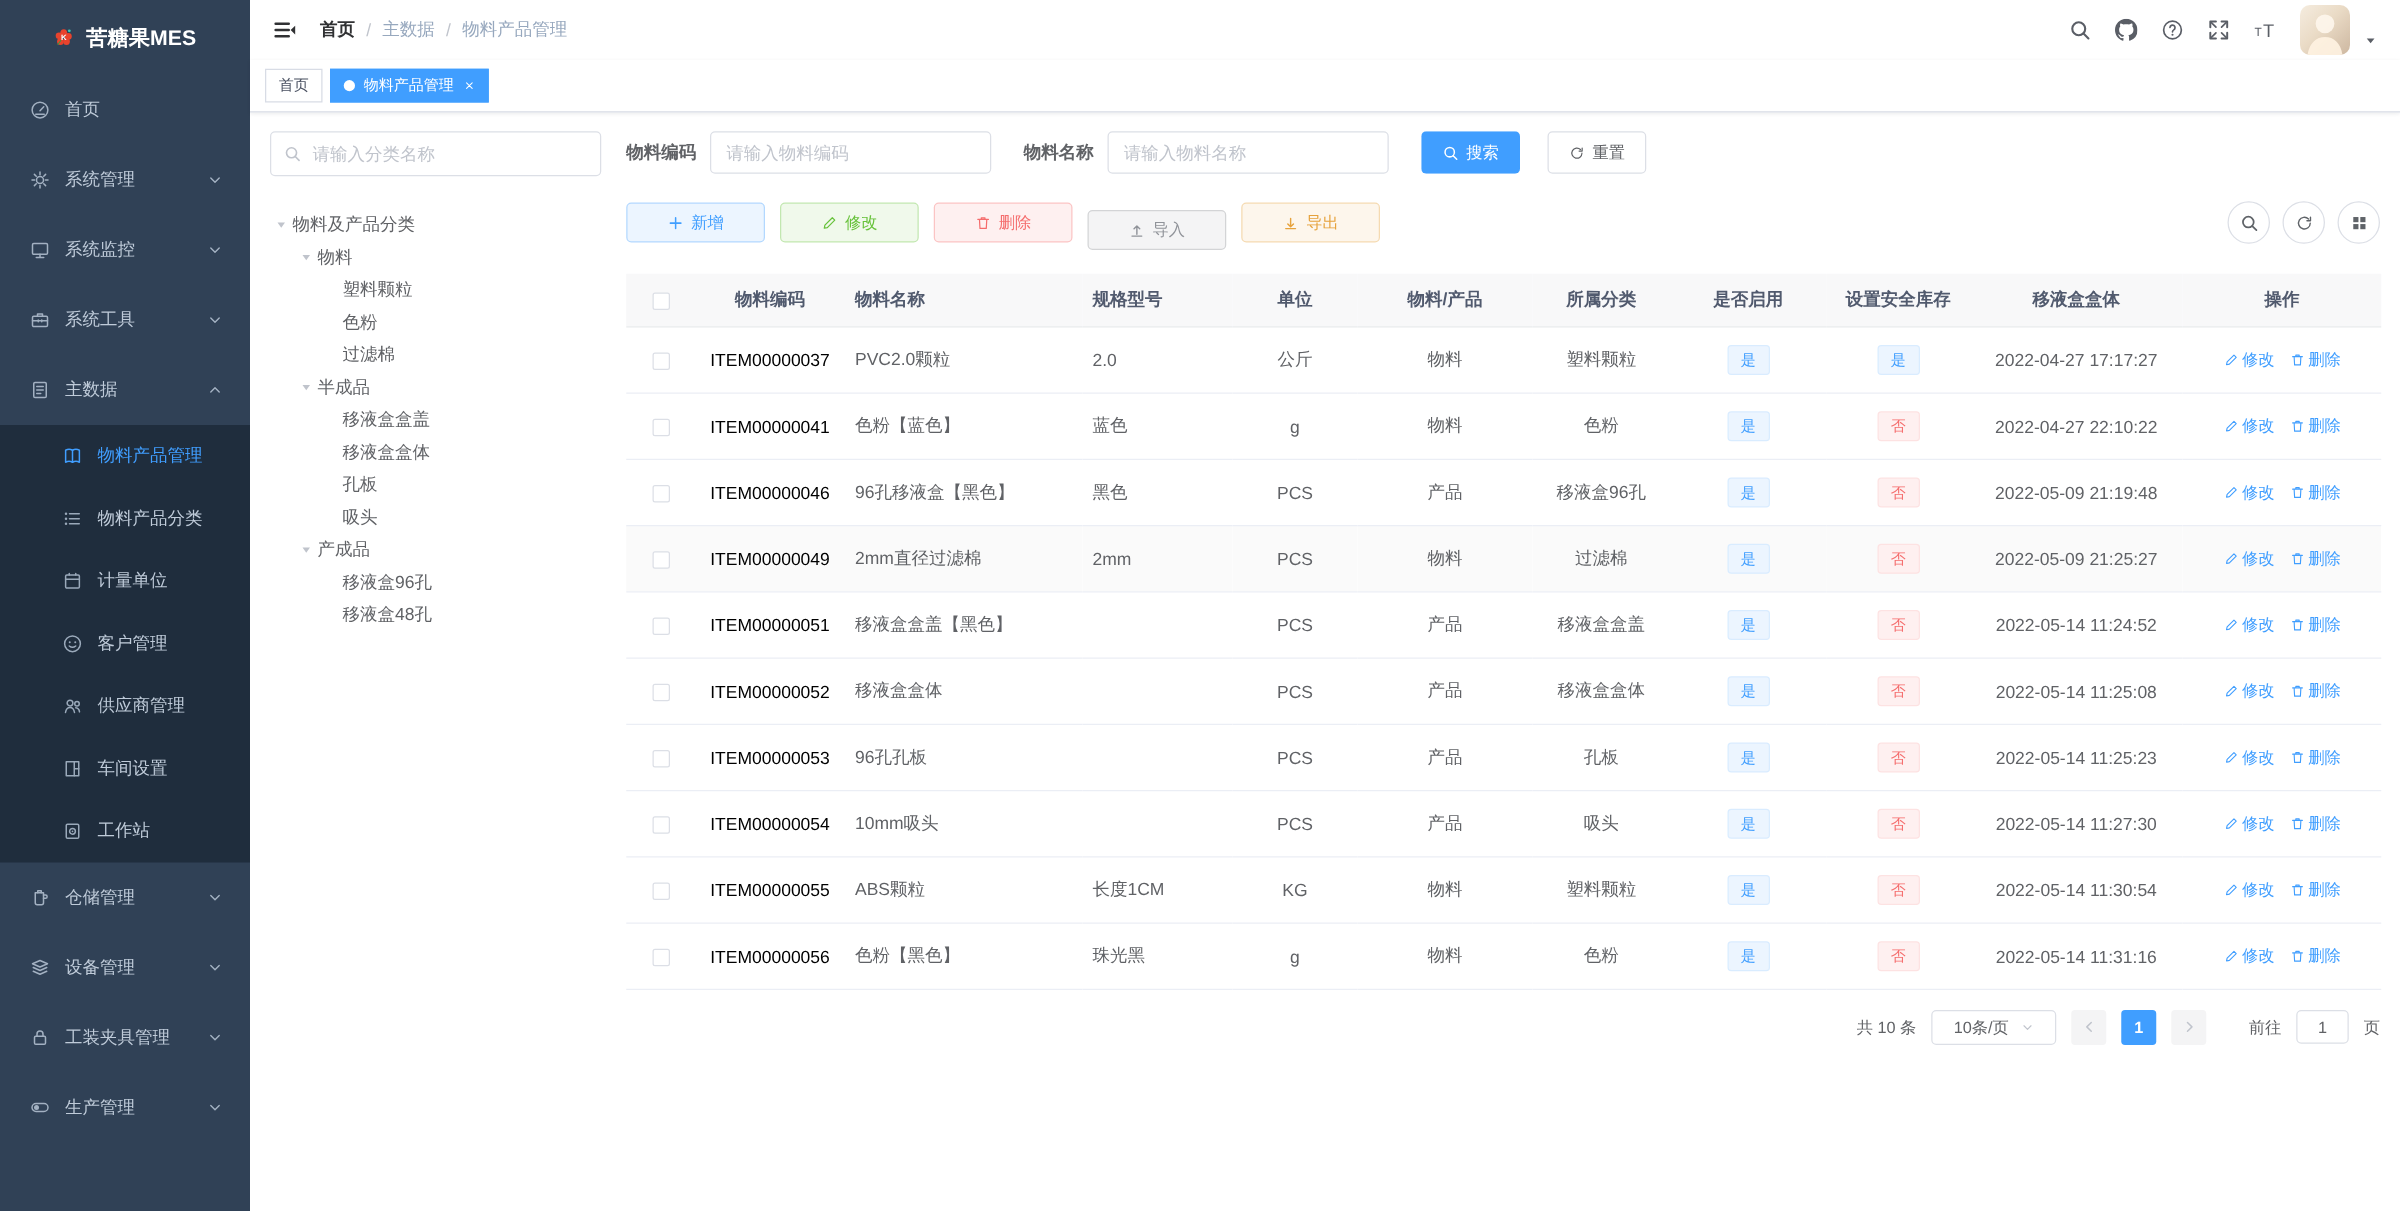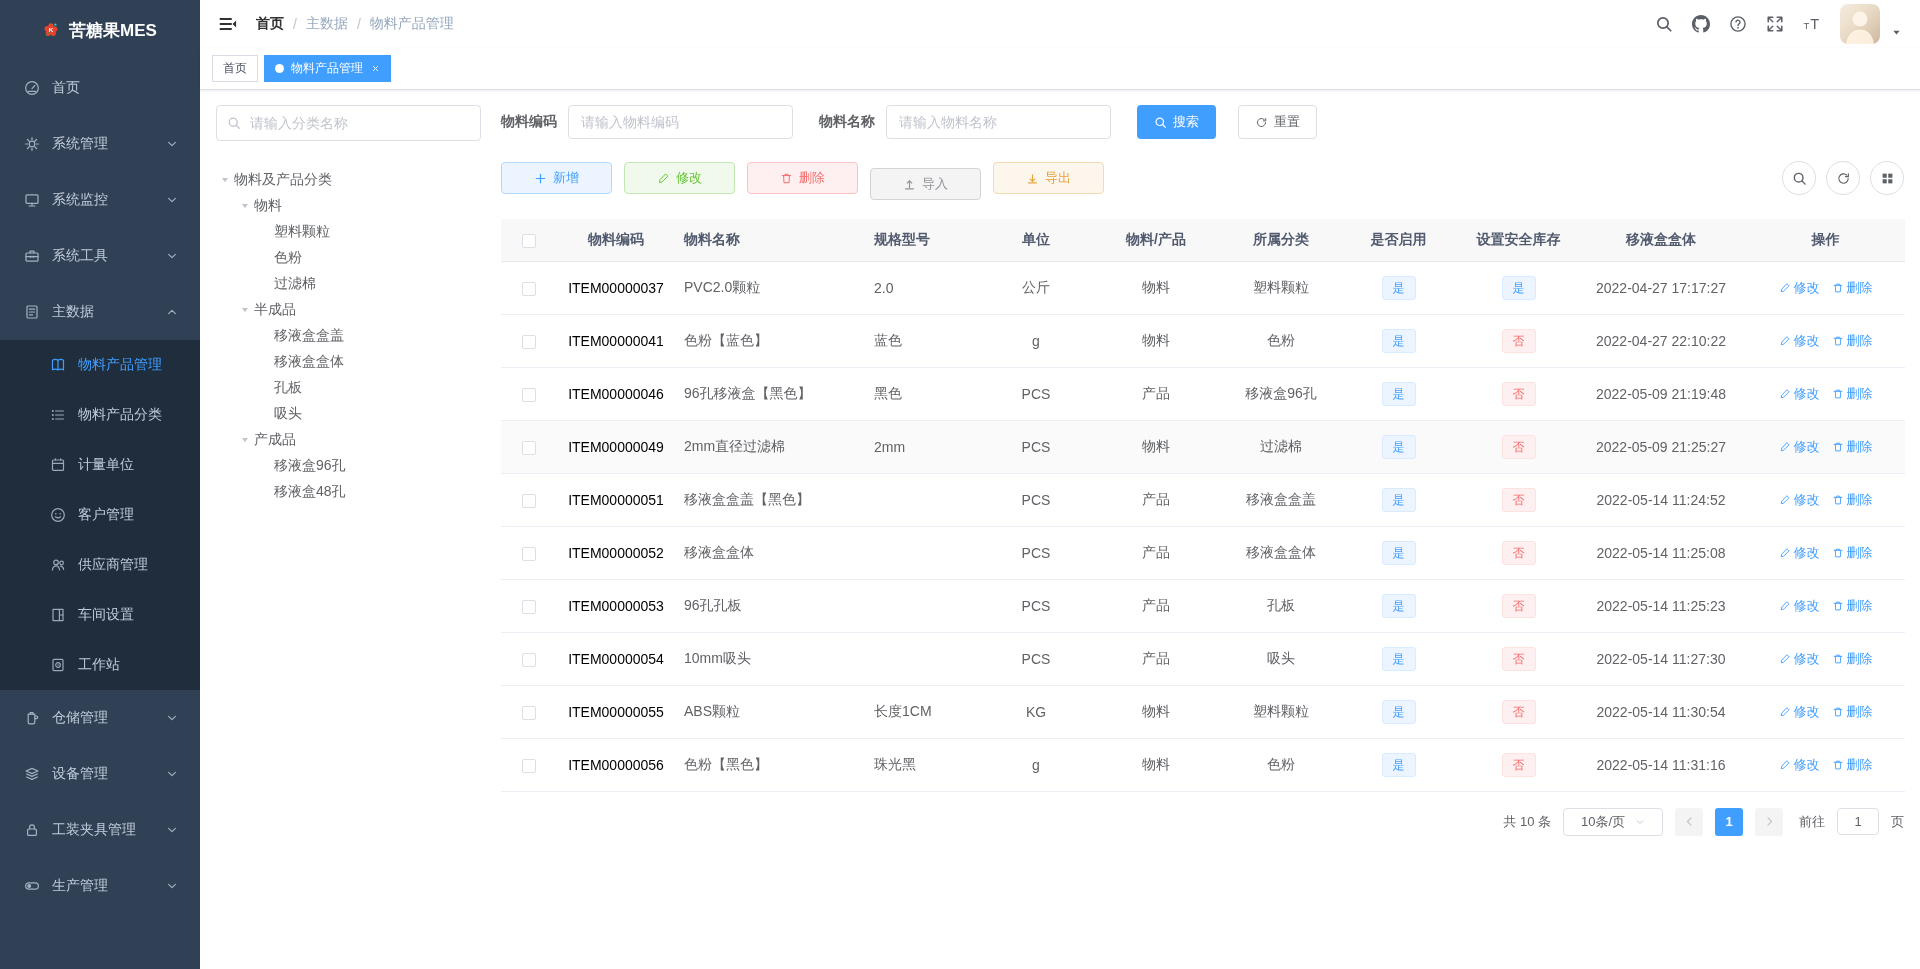--- a/index.html
+++ b/index.html
@@ -847,20 +847,20 @@
               </span>
           </div>
           <div class="pbtn pcur">1</div>
           <div class="pbtn">
             <span class="icon">
                 <svg viewBox="0 0 16 16" fill="none" stroke="currentColor" stroke-width="1.2" stroke-linecap="round" stroke-linejoin="round">
                   <path d="M5.8 2.8 11 8l-5.2 5.2" stroke-width="1.7"></path>
                 </svg>
               </span>
           </div>
-          <span style="margin-left:4px;">前往</span>
+          <span style="margin-left:22px;">前往</span>
           <input class="goto-input" value="1" style="">
           <span>页</span>
         </div>
       </div>
     </div>
   </div>
 </div>
 
 </body></html>

